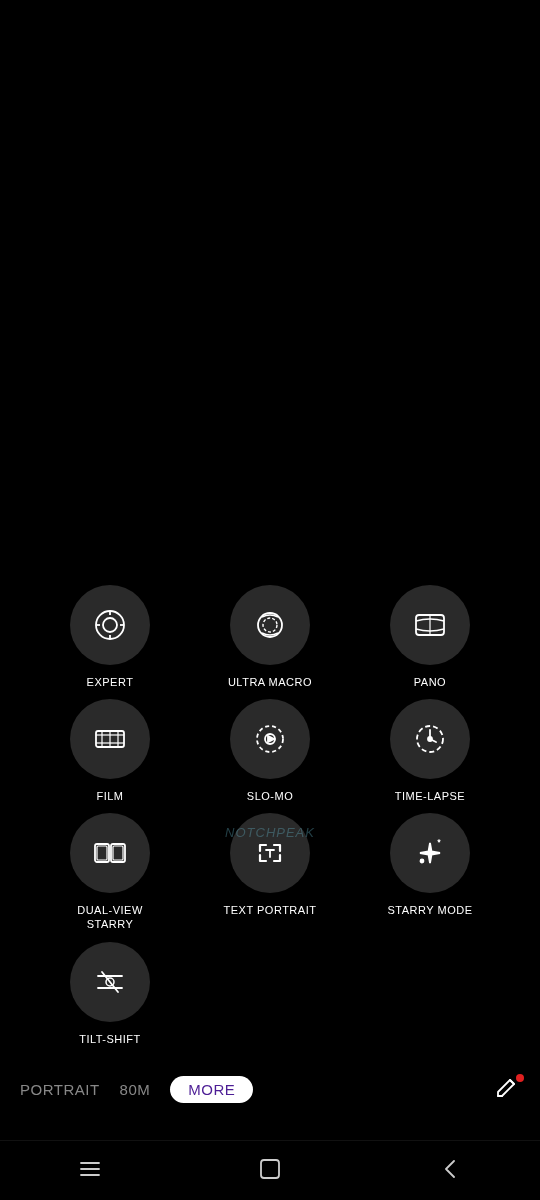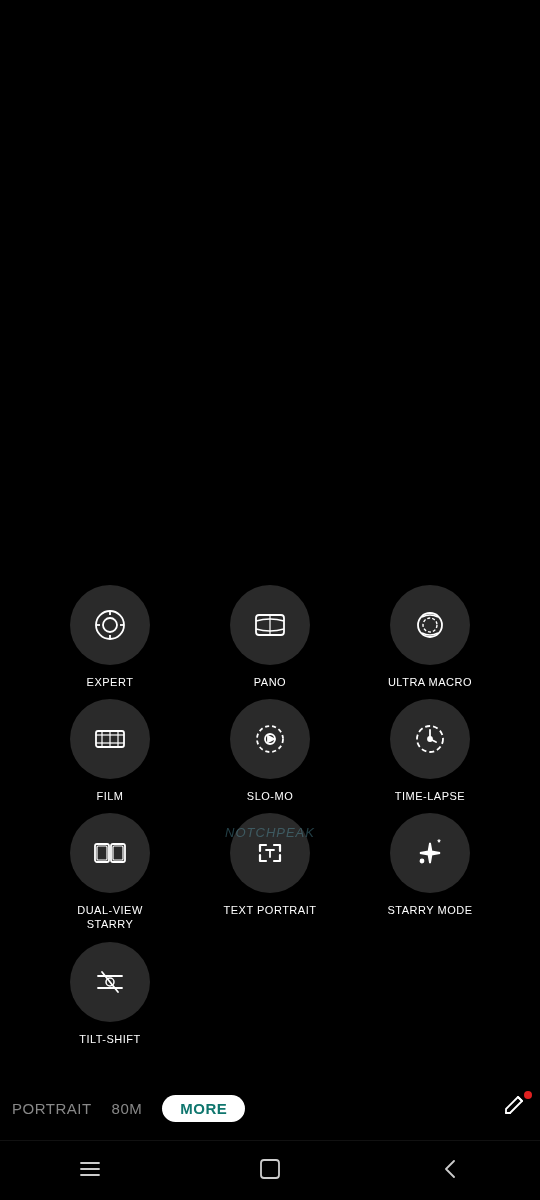--- a/index.html
+++ b/index.html
@@ -72,45 +72,45 @@
       font-size: 13px;
       color: rgba(100, 180, 200, 0.35);
       font-weight: 500;
       letter-spacing: 1px;
       white-space: nowrap;
       font-style: italic;
     }
 
     .bottom-bar {
       display: flex;
-      align-items: center;
-      padding: 0 12px;
+      align-items: flex-start;
+      padding: 0 20px;
       height: 64px;
       position: relative;
     }
 
     .bottom-modes {
       display: flex;
       align-items: center;
       gap: 20px;
       flex: 1;
     }
 
     .bottom-mode-label {
       font-size: 15px;
       color: #888;
       letter-spacing: 0.5px;
     }
 
     .bottom-mode-label.highlight {
       background: #fff;
-      color: #0f766e;
+      color: #4c1d95;
       border-radius: 20px;
       padding: 5px 18px;
-      font-weight: 700;
+      font-weight: 400;
     }
 
     .edit-icon {
       position: relative;
       margin-left: auto;
       cursor: pointer;
     }
 
     .edit-icon svg {
       width: 26px;
@@ -175,39 +175,39 @@
           <line x1="4" y1="18" x2="8" y2="18" stroke="#fff" stroke-width="1.8"></line>
           <line x1="28" y1="18" x2="32" y2="18" stroke="#fff" stroke-width="1.8"></line>
         </svg>
       </div>
       <span class="mode-label">EXPERT</span>
     </div>
 
     <div class="mode-item">
       <div class="mode-icon-circle">
         <svg viewBox="0 0 36 36">
+          <circle cx="18" cy="18" r="12" stroke="#fff" stroke-width="1.8"></circle>
+          <circle cx="18" cy="18" r="7" stroke="#fff" stroke-width="1.4" stroke-dasharray="3 2"></circle>
+          <path d="M10 10 Q18 6 26 10" stroke="#fff" stroke-width="1.5" fill="none"></path>
+          <path d="M10 26 Q18 30 26 26" stroke="#fff" stroke-width="1.5" fill="none"></path>
+        </svg>
+      </div>
+      <span class="mode-label">ULTRA MACRO</span>
+    </div>
+
+    <div class="mode-item">
+      <div class="mode-icon-circle">
+        <svg viewBox="0 0 36 36">
           <rect x="4" y="8" width="28" height="20" rx="3" stroke="#fff" stroke-width="1.8"></rect>
           <path d="M4 14 Q18 10 32 14" stroke="#fff" stroke-width="1.5"></path>
           <path d="M4 22 Q18 26 32 22" stroke="#fff" stroke-width="1.5"></path>
           <line x1="18" y1="8" x2="18" y2="28" stroke="#fff" stroke-width="1.2"></line>
         </svg>
       </div>
       <span class="mode-label">PANO</span>
-    </div>
-
-    <div class="mode-item">
-      <div class="mode-icon-circle">
-        <svg viewBox="0 0 36 36">
-          <circle cx="18" cy="18" r="12" stroke="#fff" stroke-width="1.8"></circle>
-          <circle cx="18" cy="18" r="7" stroke="#fff" stroke-width="1.4" stroke-dasharray="3 2"></circle>
-          <path d="M10 10 Q18 6 26 10" stroke="#fff" stroke-width="1.5" fill="none"></path>
-          <path d="M10 26 Q18 30 26 26" stroke="#fff" stroke-width="1.5" fill="none"></path>
-        </svg>
-      </div>
-      <span class="mode-label">ULTRA MACRO</span>
     </div>
 
     <div class="mode-item">
       <div class="mode-icon-circle">
         <svg viewBox="0 0 36 36">
           <rect x="4" y="10" width="28" height="16" rx="2" stroke="#fff" stroke-width="1.8"></rect>
           <line x1="4" y1="14" x2="32" y2="14" stroke="#fff" stroke-width="1.2"></line>
           <line x1="4" y1="22" x2="32" y2="22" stroke="#fff" stroke-width="1.2"></line>
           <line x1="10" y1="10" x2="10" y2="26" stroke="#fff" stroke-width="1.2"></line>
           <line x1="18" y1="10" x2="18" y2="26" stroke="#fff" stroke-width="1.2"></line>

